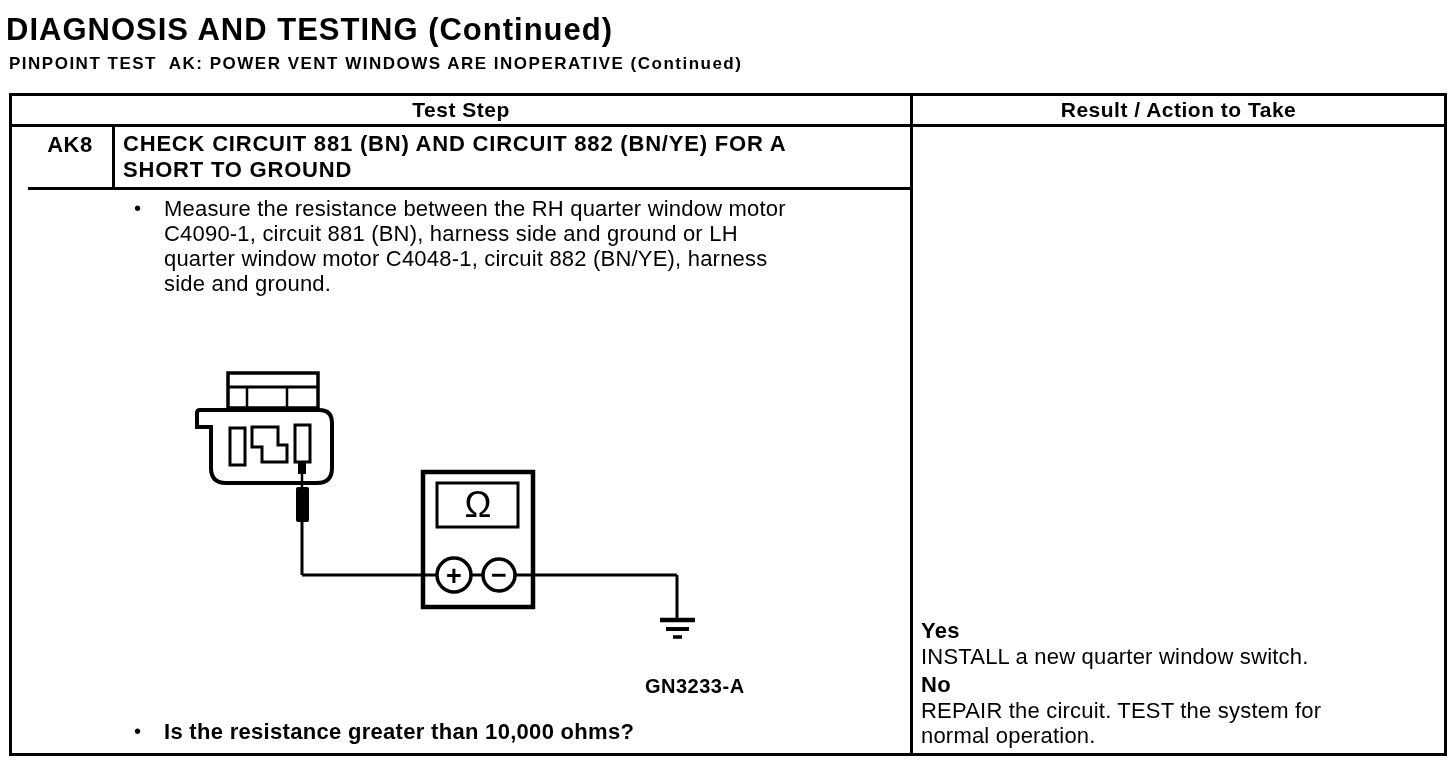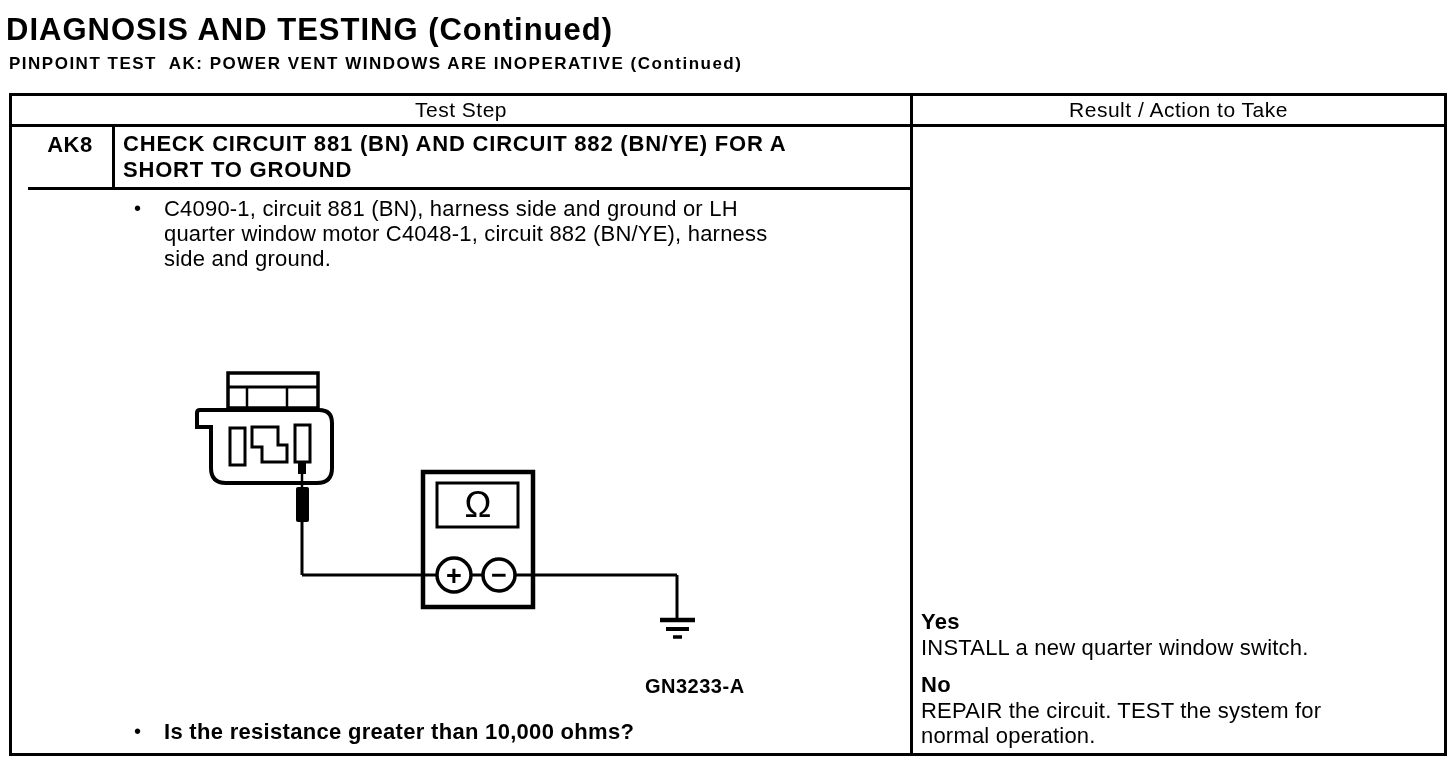--- a/index.html
+++ b/index.html
@@ -26,21 +26,21 @@
   }
 
   .test-table {
     position: absolute; left: 9px; top: 93px;
     width: 1438px; height: 663px;
     border: 3px solid #000;
     background: #fff;
   }
   .hdr-row { display: flex; height: 31px; border-bottom: 3px solid #000; }
   .hdr-cell {
-    font-size: 21px; font-weight: normal; line-height: 28px;
+    font-size: 21px; font-weight: bold; line-height: 28px;
     text-align: center; letter-spacing: 0.5px;
   }
   .hdr-left { width: 901px; border-right: 3px solid #000; }
   .hdr-right { flex: 1; }
 
   .body-row { display: flex; height: 626px; }
   .col-left { width: 901px; border-right: 3px solid #000; position: relative; padding-left: 16px; }
   .col-right { flex: 1; position: relative; }
 
   .step-head { display: flex; border-bottom: 3px solid #000; height: 63px; }
@@ -60,21 +60,21 @@
   .bullet-item { position: absolute; display: flex; }
   .bullet-item .glyph { width: 33px; padding-left: 3px; font-size: 20px; line-height: 25px; }
   .bullet-measure { left: 103px; top: 6px; }
   .bullet-question { left: 103px; bottom: 6px; }
   .body-lines { font-size: 22px; line-height: 25px; letter-spacing: 0.2px; white-space: pre; }
   .bullet-question .q-text { font-size: 22px; font-weight: bold; line-height: 25px; letter-spacing: 0.3px; white-space: pre; }
 
   .result-block { position: absolute; left: 8px; right: 6px; bottom: 5px; }
   .res-label { font-size: 22px; font-weight: bold; line-height: 27px; letter-spacing: 0.3px; }
   .res-lines { font-size: 22px; line-height: 25px; letter-spacing: 0.2px; white-space: pre; }
-  .res-group + .res-group { margin-top: 11px; }
+  .res-group + .res-group { margin-top: 2px; }
 
   .diagram-overlay { position: absolute; left: 0; top: 0; pointer-events: none; }
   .diagram-overlay text { font-family: "Liberation Sans", "DejaVu Sans", sans-serif; }
   .fig-label { font-size: 20px; font-weight: bold; letter-spacing: 0.5px; }
   .omega { font-size: 36px; }
   .term-sign { font-size: 27px; font-weight: bold; }
 </style>
 </head>
 <body>
 
@@ -93,21 +93,21 @@
       <div class="col-left">
 
         <div class="step-head">
           <div class="step-id">AK8</div>
           <div class="step-title"><div>CHECK CIRCUIT 881 (BN) AND CIRCUIT 882 (BN/YE) FOR A</div><div>SHORT TO GROUND</div></div>
         </div>
 
         <div class="step-content">
           <div class="bullet-item bullet-measure">
             <span class="glyph">•</span>
-            <div class="body-lines"><div>C4090-1, circuit 881 (BN), harness side and ground or LH</div><div>quarter window motor C4048-1, circuit 882 (BN/YE), harness</div><div>side and ground.</div></div>
+            <div class="body-lines"><div>Measure the resistance between the RH quarter window motor</div><div>C4090-1, circuit 881 (BN), harness side and ground or LH</div><div>quarter window motor C4048-1, circuit 882 (BN/YE), harness</div><div>side and ground.</div></div>
           </div>
 
           <div class="bullet-item bullet-question">
             <span class="glyph">•</span>
             <div class="q-text">Is the resistance greater than 10,000 ohms?</div>
           </div>
         </div>
       </div>
 
       <div class="col-right">

